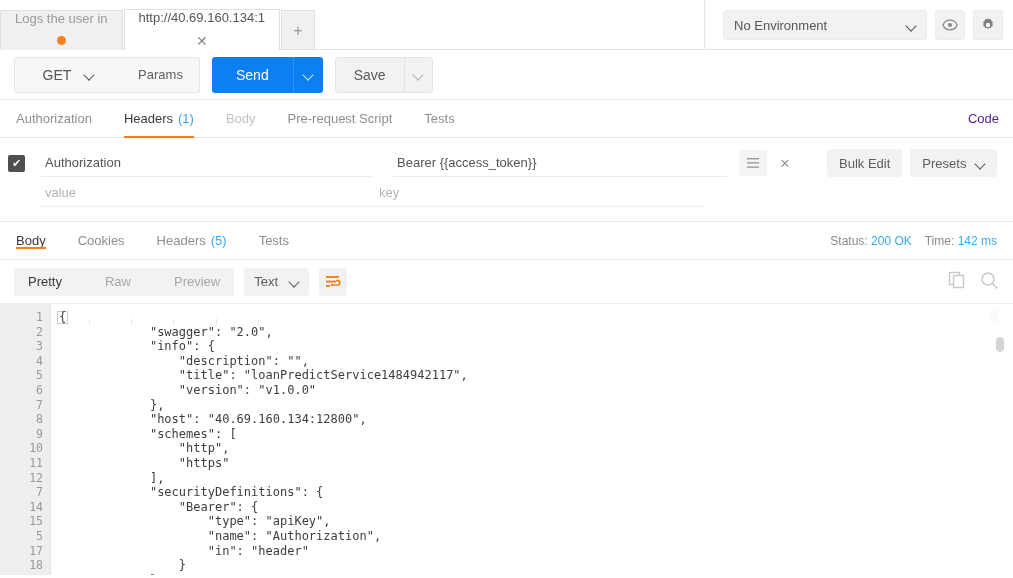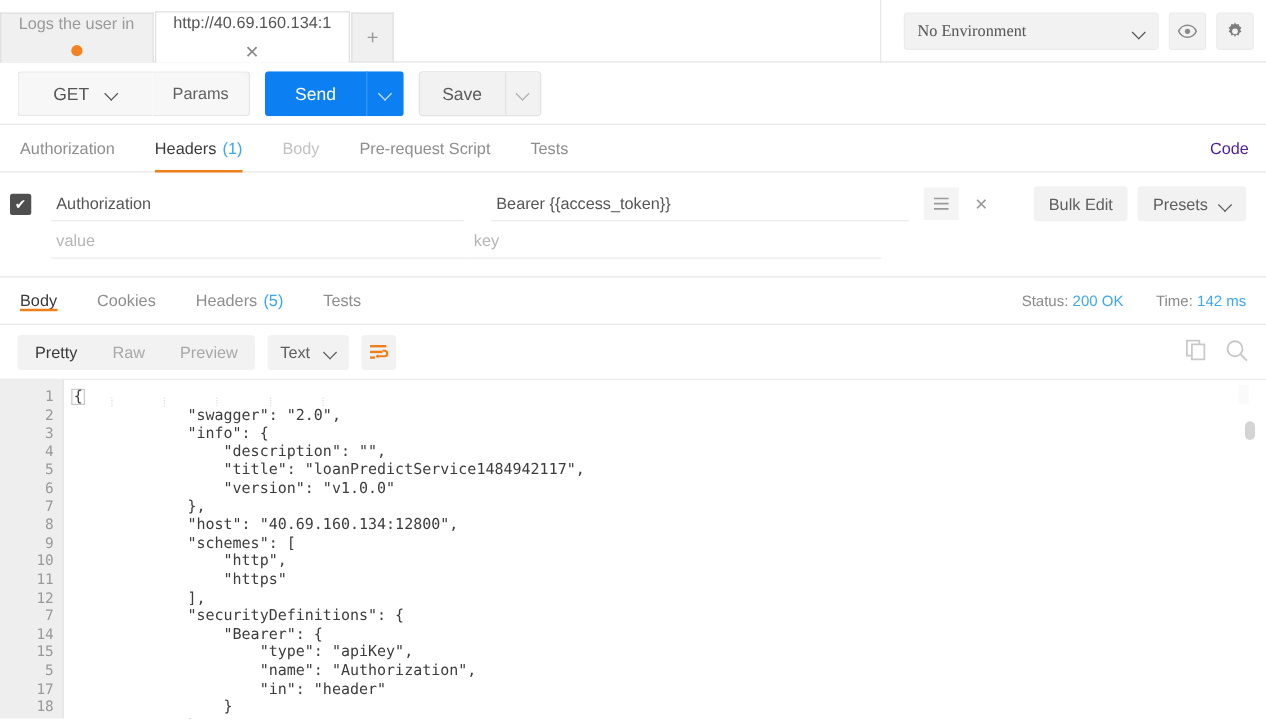--- a/index.html
+++ b/index.html
@@ -42,21 +42,21 @@
     line-height: 13px; text-align: center; font-family: "Liberation Sans", sans-serif;
   }
   .tab-new {
     width: 34px; height: 40px; display: flex; align-items: center; justify-content: center;
     background: #f0f0f0; border: 1px solid #e0e0e0; border-bottom: none;
     color: #999; font-size: 16px;
   }
 
   .envzone {
     margin-left: auto; display: flex; align-items: center; gap: 8px;
-    height: 50px; padding: 0 10px 0 18px; border-left: 1px solid #e8e8e8; font-family: Liberation Serif, serif;
+    height: 50px; padding: 0 10px 0 18px; border-left: 1px solid #e8e8e8;
   }
   .env-select {
     width: 204px; height: 30px; background: #f2f2f2; border: 1px solid #ececec;
     border-radius: 3px; display: flex; align-items: center; padding: 0 10px;
     color: #555; font-size: 13px; justify-content: space-between;
   }
   .icon-btn {
     width: 30px; height: 30px; background: #f2f2f2; border: 1px solid #ececec;
     border-radius: 3px; display: flex; align-items: center; justify-content: center;
     color: #8a8a8a;
@@ -160,31 +160,31 @@
     height: 28px; background: #f2f2f2; border-radius: 3px; display: flex;
     align-items: center; gap: 10px; padding: 0 12px; color: #5e5e5e; font-size: 13px;
   }
 
   
   .resptabs {
     height: 38px; display: flex; align-items: center;
     border-bottom: 1px solid #e8e8e8;
   }
   .status {
-    margin-left: auto; padding-right: 16px; display: flex; gap: 26px;
+    margin-left: auto; padding-right: 16px; display: flex; gap: 13px;
     font-size: 12px; color: #8a8a8a;
   }
   .status b { color: #3ba7ef; font-weight: normal; }
 
   
   .bodybar {
     height: 44px; display: flex; align-items: center; padding: 0 14px;
     border-bottom: 1px solid #ececec; gap: 10px;
   }
-  .seg { display: flex; background: #f2f2f2; border-radius: 3px; height: 28px; }
+  .seg { display: flex; background: #f2f2f2; border-radius: 3px; height: 28px; gap: 15px; }
   .seg div {
     display: flex; align-items: center; padding: 0 14px; font-size: 13px; color: #a8a8a8;
   }
   .seg div.on { color: #3a3a3a; }
   .textsel {
     height: 28px; background: #f2f2f2; border-radius: 3px; display: flex;
     align-items: center; gap: 12px; padding: 0 10px; color: #5e5e5e; font-size: 13px;
   }
   .wrapbtn {
     width: 28px; height: 28px; background: #f2f2f2; border-radius: 3px;

